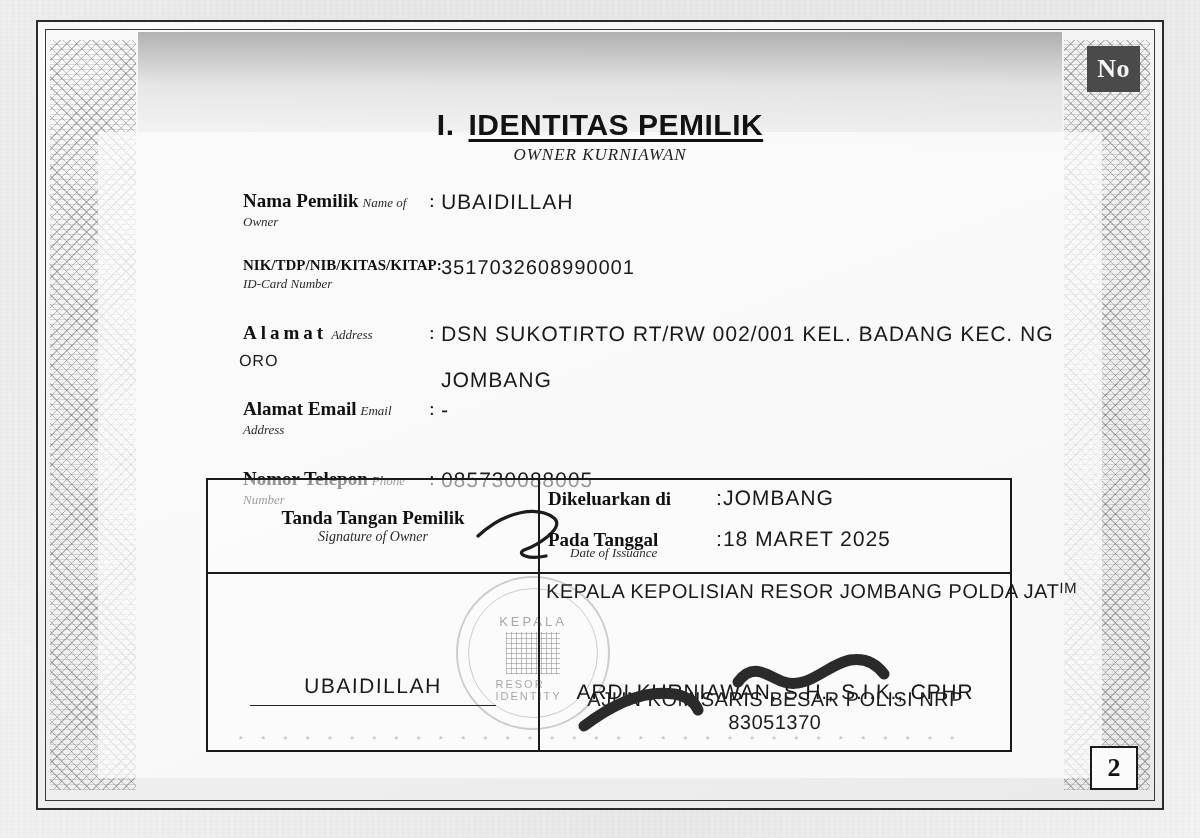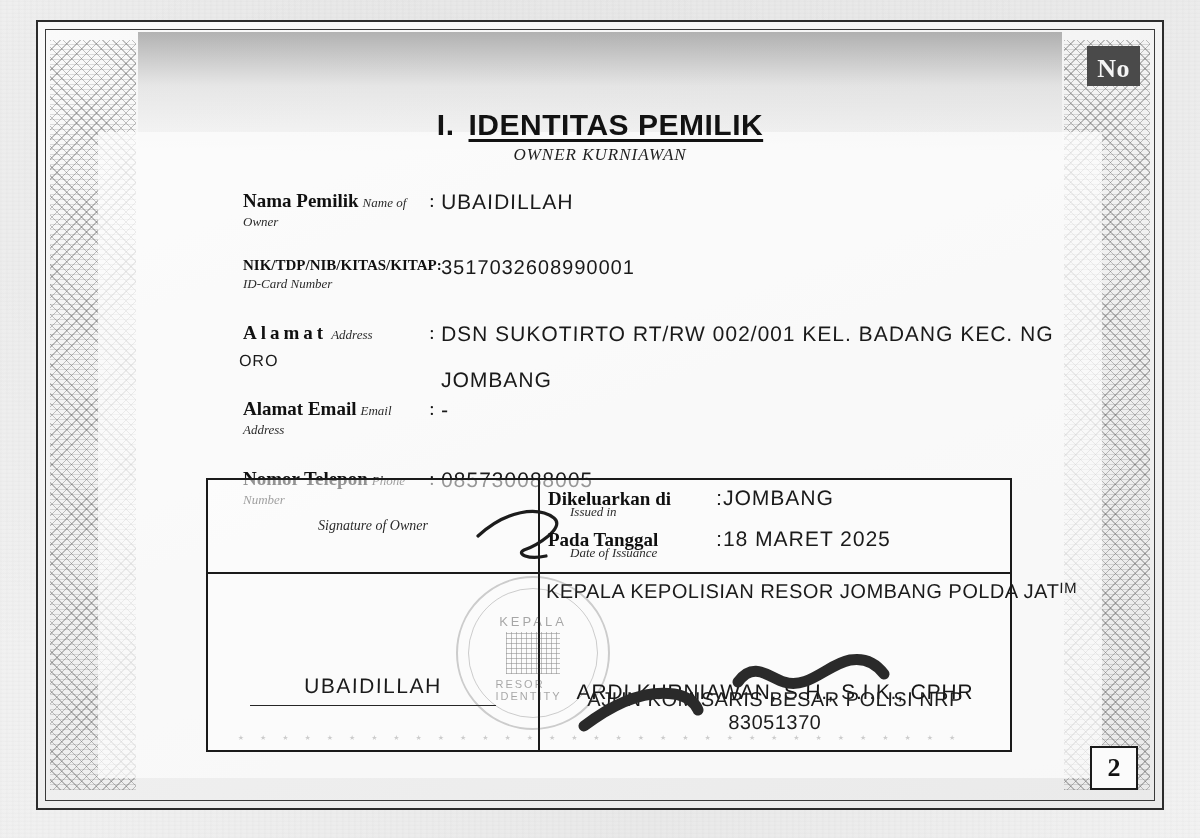--- a/index.html
+++ b/index.html
@@ -91,21 +91,21 @@
     background: rgba(252,252,250,0.72);
   }
 
   
   .serial-wrap {
     position: absolute;
     right: 22px;
     top: 24px;
     display: flex;
     align-items: stretch;
-    height: 40px;
+    height: 46px;
     z-index: 6;
   }
   .serial-no-label {
     background: #4a4a4a;
     color: #f5f5f5;
     font-family: "Liberation Serif", serif;
     font-weight: bold;
     font-size: 26px;
     line-height: 46px;
     padding: 0 10px;
@@ -546,31 +546,31 @@
       </div>
 
     </div>
 
     <div class="bottom-table">
       <div class="bt-vline"></div>
       <div class="bt-hline-left"></div>
       <div class="bt-hline-right"></div>
 
       <div class="sig-cell">
+        <div class="sig-id">Tanda Tangan Pemilik</div>
         <div class="sig-en">Signature of Owner</div>
       </div>
 
       <svg class="sig-scribble" viewBox="0 0 130 62">
         <path d="M2,34 C30,8 62,4 78,16 C90,26 60,44 48,48 C40,52 52,58 70,54" fill="none" stroke="#1c1c1c" stroke-width="3.2" stroke-linecap="round"></path>
       </svg>
 
       <div class="issue-cell">
         <div class="issue-row">
           <span class="issue-lab">Dikeluarkan di</span><span class="issue-val">:</span><span class="issue-val">JOMBANG</span>
-          <span class="issue-lab-en">Issued in</span>
         </div>
         <div class="issue-row">
           <span class="issue-lab">Pada Tanggal</span><span class="issue-val">:</span><span class="issue-val">18 MARET 2025</span>
           <span class="issue-lab-en">Date of Issuance</span>
         </div>
       </div>
 
       <div class="owner-sign-cell">
         <div class="owner-sign-name">UBAIDILLAH</div>
         <div class="owner-sign-line"></div>

